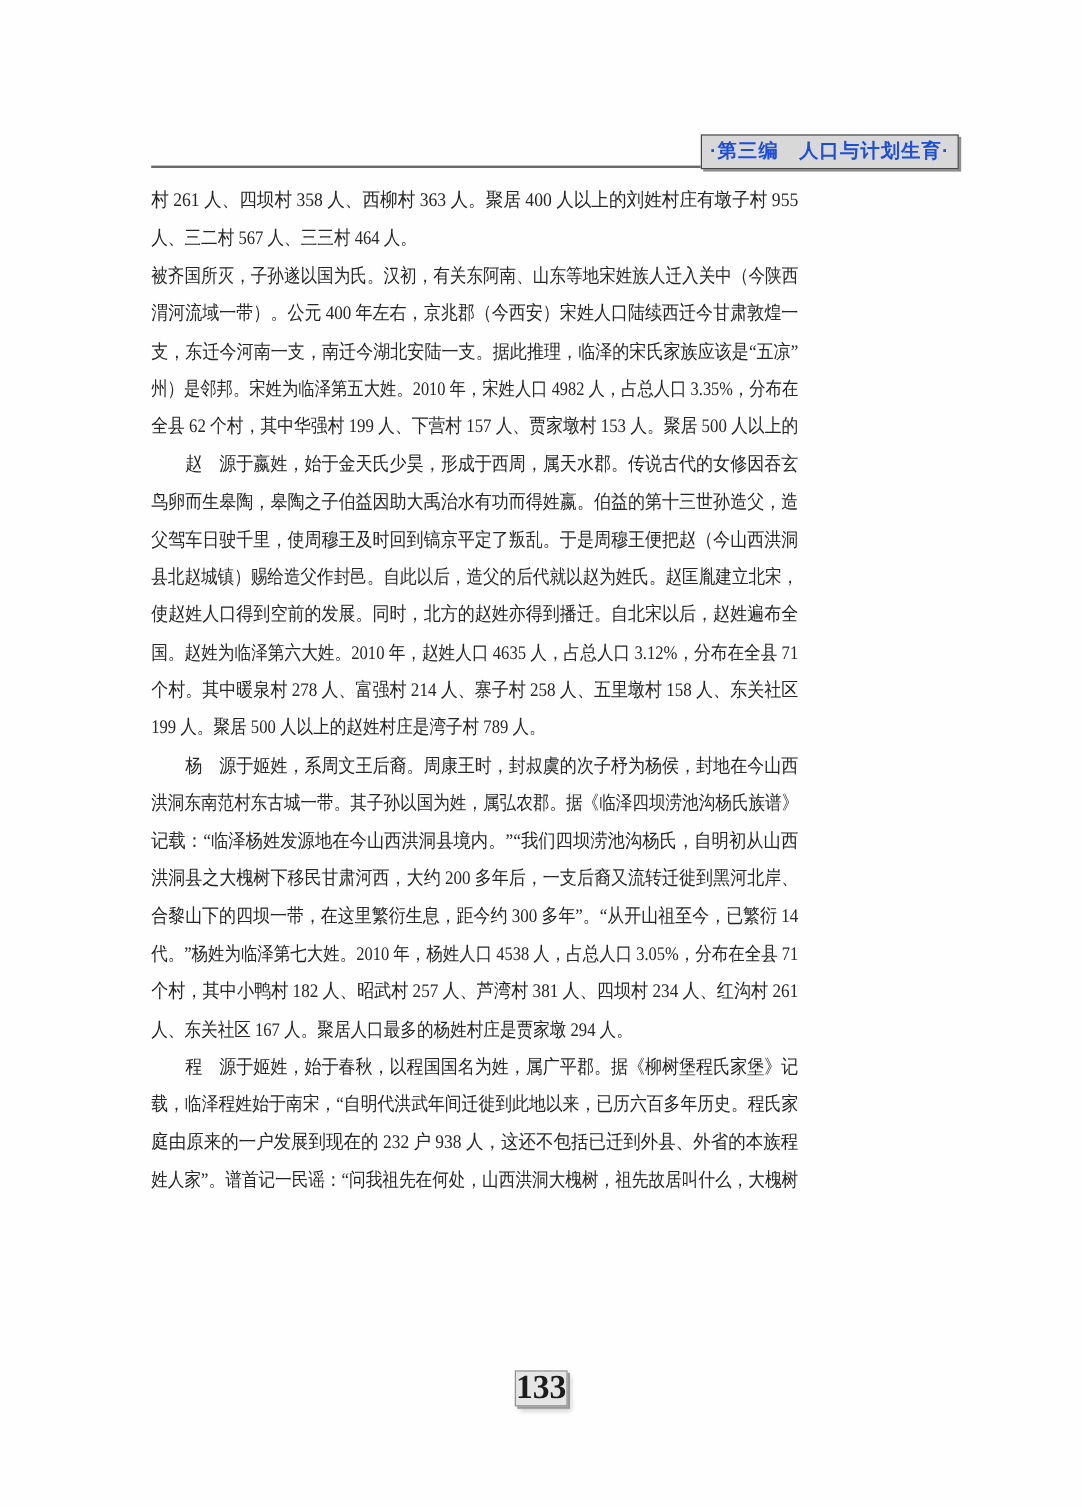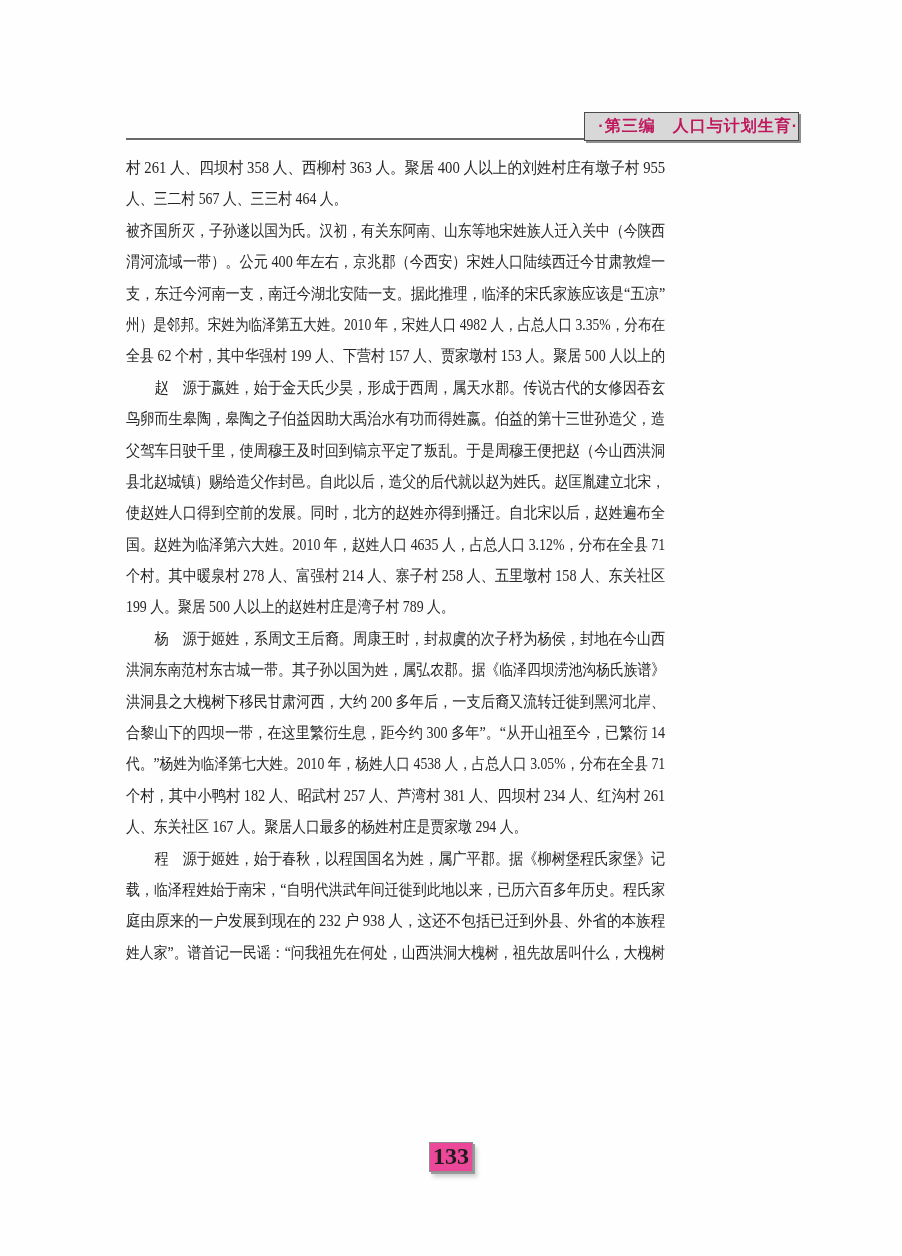--- a/index.html
+++ b/index.html
@@ -10,44 +10,44 @@
   }
   
   .header-rule{
     position:absolute;left:126px;top:138px;width:458px;height:2px;
     background:#6a6a6a;
   }
   .header-badge{
     position:absolute;left:584px;top:112px;width:213px;height:27px;
     background:#d8d8d8;border:1px solid #4a4a4a;
     box-shadow:2px 2px 0 #8f8f8f;
-    display:flex;align-items:center;justify-content:flex-end;
+    display:flex;align-items:center;justify-content:center;
     font-family:"Liberation Sans","DejaVu Sans",sans-serif;
-    font-weight:bold;font-size:16px;color:#be185d;letter-spacing:1px;
+    font-weight:bold;font-size:16px;color:#1d4ed8;letter-spacing:1px;
     white-space:nowrap;
   }
   
   .textblock{
     position:absolute;left:126px;top:152px;width:674px;
     font-size:16px;color:#262626;
   }
   .line{
     height:31.4px;line-height:31.4px;white-space:nowrap;overflow:visible;
   }
   .line span{
     display:inline-block;white-space:nowrap;transform-origin:0 50%;
   }
   
   .page-num-badge{
     position:absolute;left:429px;top:1142px;width:42px;height:28px;
-    background:#ec4899;border:1px solid #8f8f8f;
+    background:#e5e5e5;border:1px solid #8f8f8f;
     box-shadow:2px 2px 0 #9a9a9a,4px 5px 4px #cfcfcf;
-    display:flex;justify-content:center;
+    display:flex;align-items:center;justify-content:center;
     font-family:"Liberation Serif","DejaVu Serif",serif;
-    font-weight:bold;font-size:24px;color:#1c1c1c;
+    font-weight:bold;font-size:28px;color:#1c1c1c;
   }
 </style>
 </head>
 <body>
 
 <div class="header-rule"></div>
 <div class="header-badge">
   <span>·第三编　人口与计划生育·</span>
 </div>
 
@@ -73,20 +73,21 @@
     <div class="line"><span class="jl" style="transform: scaleX(0.864103);">县北赵城镇）赐给造父作封邑。自此以后，造父的后代就以赵为姓氏。赵匡胤建立北宋，</span></div>
     <div class="line"><span class="jl" style="transform: scaleX(0.886842);">使赵姓人口得到空前的发展。同时，北方的赵姓亦得到播迁。自北宋以后，赵姓遍布全</span></div>
     <div class="line"><span class="jl" style="transform: scaleX(0.867805);">国。赵姓为临泽第六大姓。2010 年，赵姓人口 4635 人，占总人口 3.12%，分布在全县 71</span></div>
     <div class="line"><span class="jl" style="transform: scaleX(0.886842);">个村。其中暖泉村 278 人、富强村 214 人、寨子村 258 人、五里墩村 158 人、东关社区</span></div>
     <div class="line"><span class="jl last" style="transform: scaleX(0.865);">199 人。聚居 500 人以上的赵姓村庄是湾子村 789 人。</span></div>
   </div>
 
   <div>
     <div class="line"><span class="jl" style="transform: scaleX(0.886842);">　　杨　源于姬姓，系周文王后裔。周康王时，封叔虞的次子杼为杨侯，封地在今山西</span></div>
     <div class="line"><span class="jl" style="transform: scaleX(0.864103);">洪洞东南范村东古城一带。其子孙以国为姓，属弘农郡。据《临泽四坝涝池沟杨氏族谱》</span></div>
+    <div class="line"><span class="jl" style="transform: scaleX(0.90271);">记载：“临泽杨姓发源地在今山西洪洞县境内。”“我们四坝涝池沟杨氏，自明初从山西</span></div>
     <div class="line"><span class="jl" style="transform: scaleX(0.886842);">洪洞县之大槐树下移民甘肃河西，大约 200 多年后，一支后裔又流转迁徙到黑河北岸、</span></div>
     <div class="line"><span class="jl" style="transform: scaleX(0.883627);">合黎山下的四坝一带，在这里繁衍生息，距今约 300 多年”。“从开山祖至今，已繁衍 14</span></div>
     <div class="line"><span class="jl" style="transform: scaleX(0.858001);">代。”杨姓为临泽第七大姓。2010 年，杨姓人口 4538 人，占总人口 3.05%，分布在全县 71</span></div>
     <div class="line"><span class="jl" style="transform: scaleX(0.892715);">个村，其中小鸭村 182 人、昭武村 257 人、芦湾村 381 人、四坝村 234 人、红沟村 261</span></div>
     <div class="line"><span class="jl last" style="transform: scaleX(0.865);">人、东关社区 167 人。聚居人口最多的杨姓村庄是贾家墩 294 人。</span></div>
   </div>
 
   <div>
     <div class="line"><span class="jl" style="transform: scaleX(0.886842);">　　程　源于姬姓，始于春秋，以程国国名为姓，属广平郡。据《柳树堡程氏家堡》记</span></div>
     <div class="line"><span class="jl" style="transform: scaleX(0.876588);">载，临泽程姓始于南宋，“自明代洪武年间迁徙到此地以来，已历六百多年历史。程氏家</span></div>

